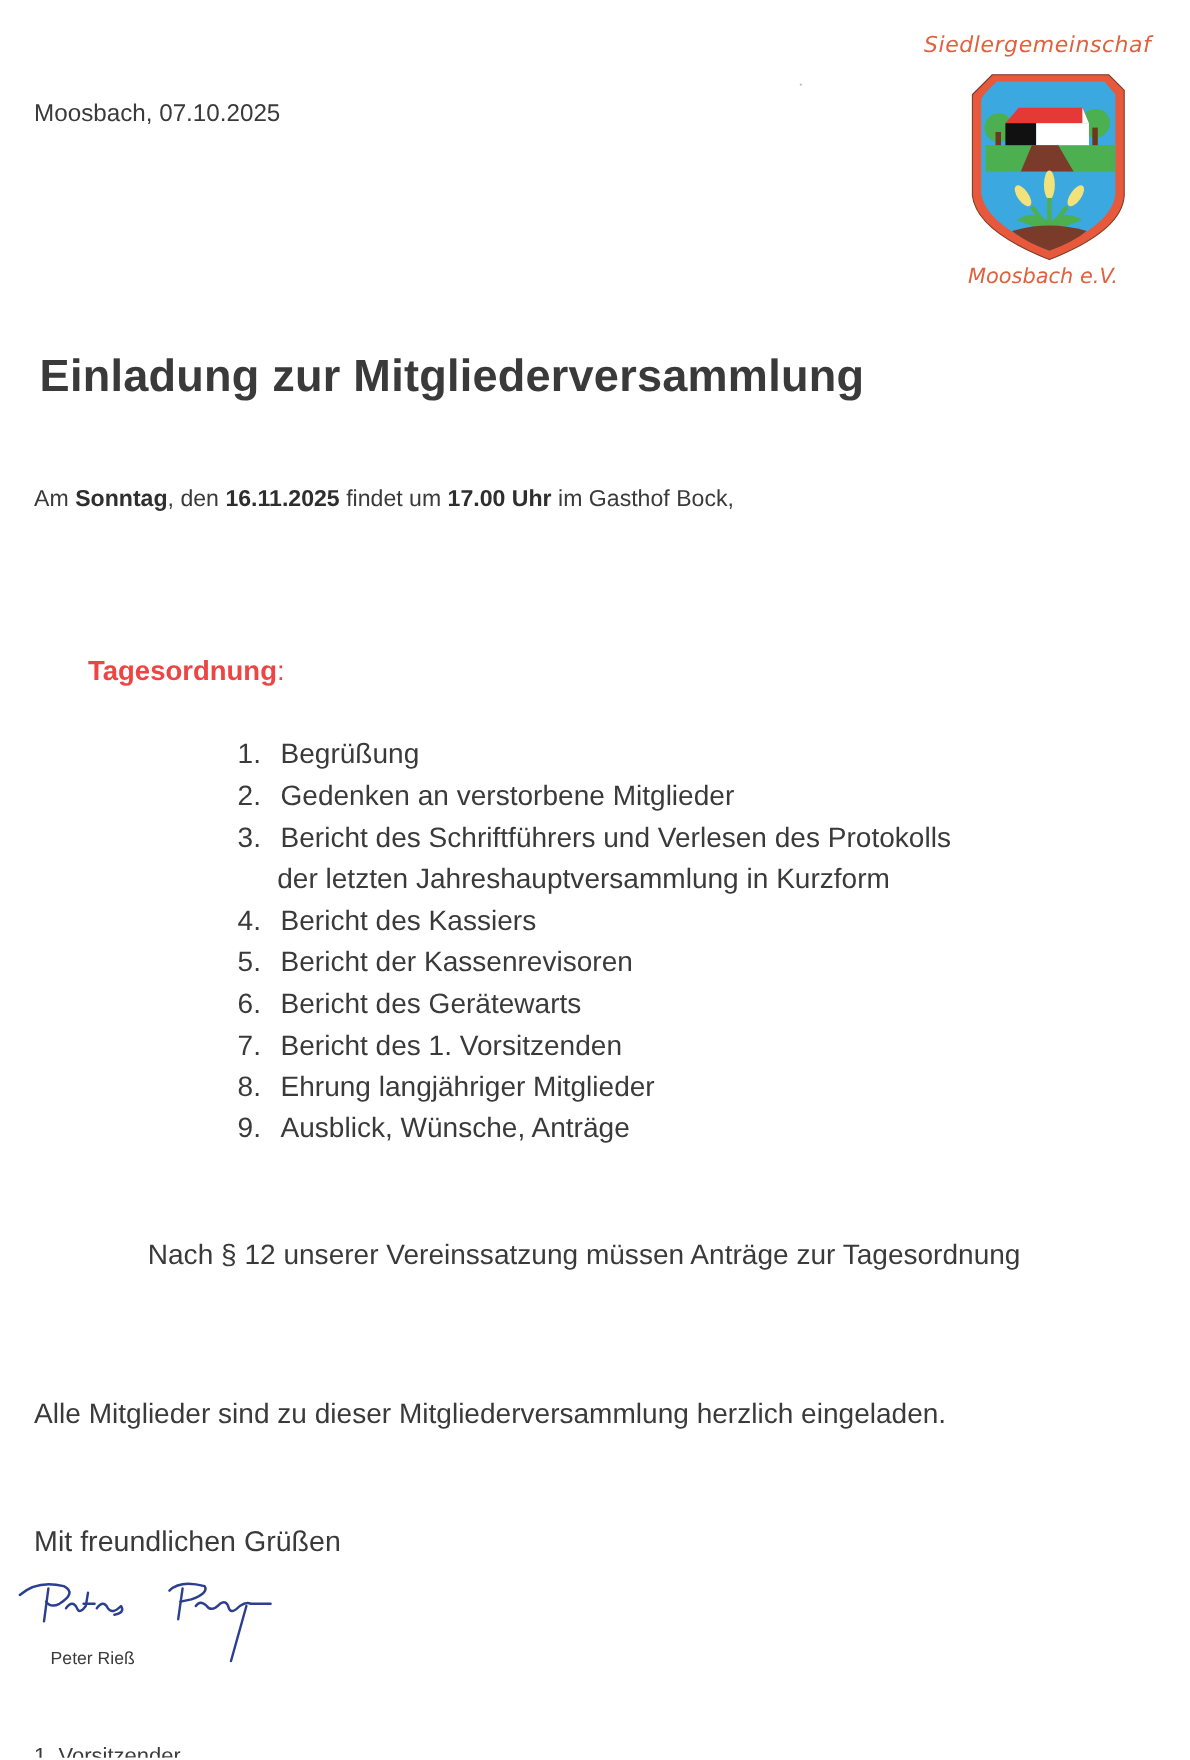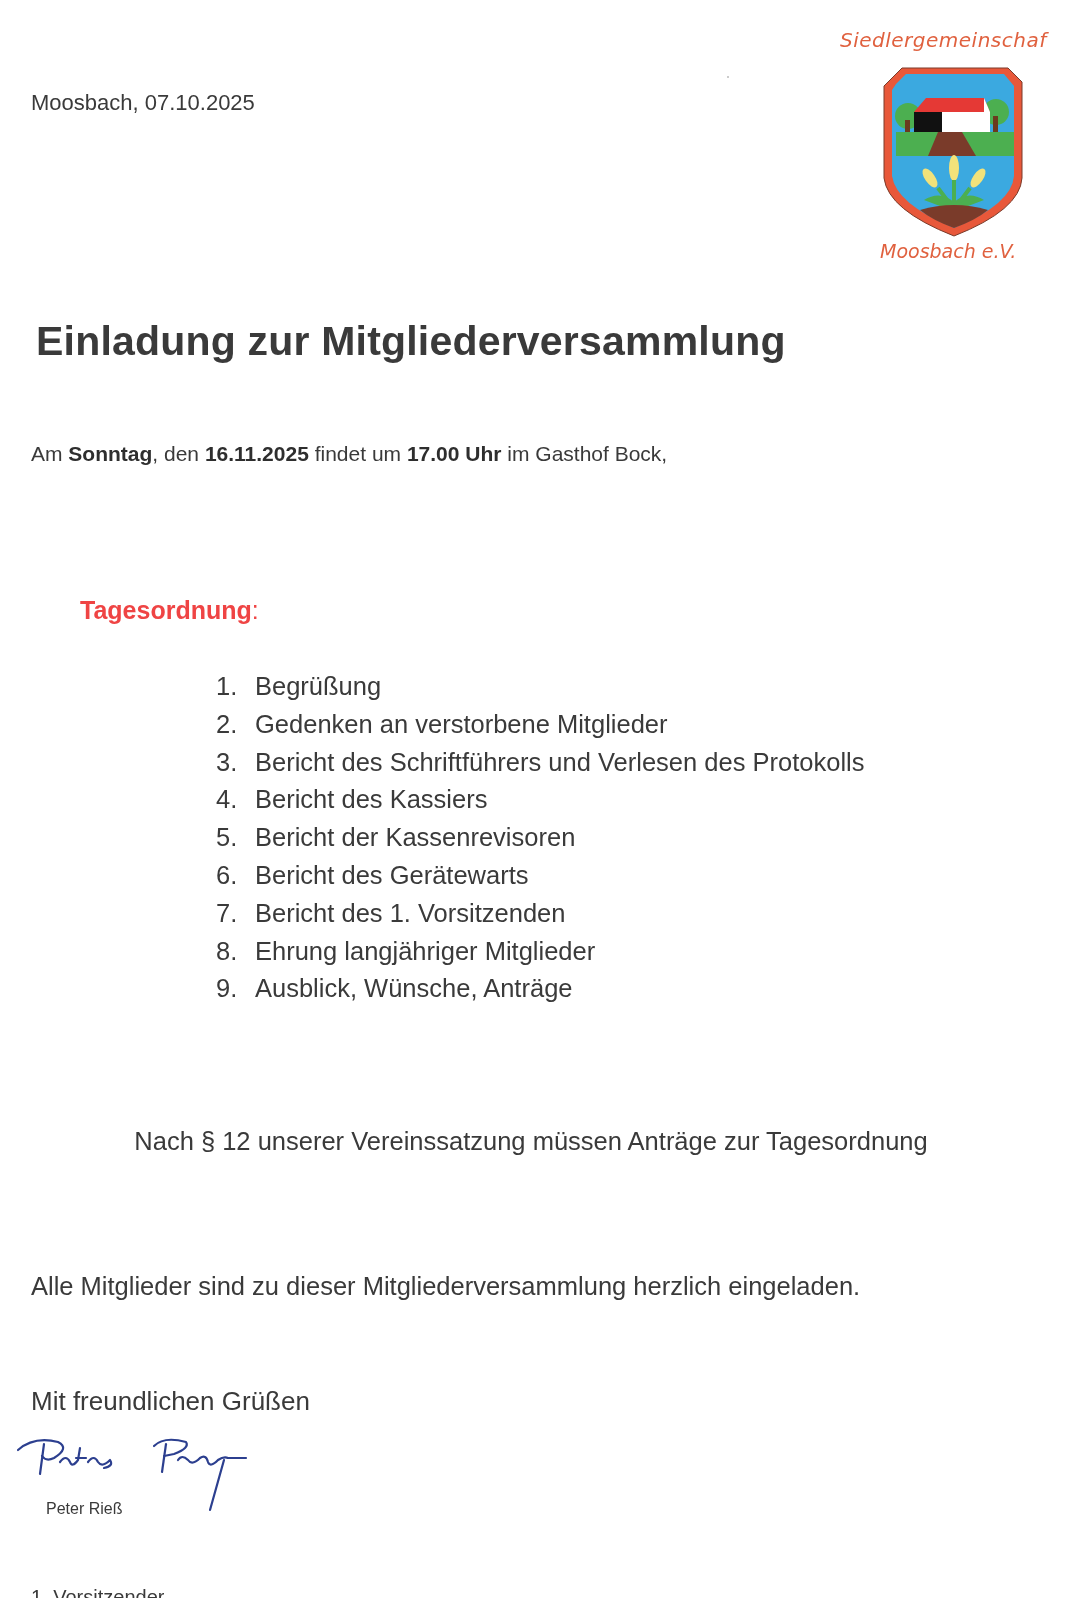--- a/index.html
+++ b/index.html
@@ -70,21 +70,21 @@
 
   <div class="abs intro">
     <span>Am </span><b>Sonntag</b><span>, den </span><b>16.11.2025</b><span> findet um </span><b>17.00 Uhr</b><span> im Gasthof Bock,</span><br>
   </div>
 
   <div class="abs agenda-label"><b>Tagesordnung</b><span>:</span></div>
 
   <ol class="abs agenda">
     <li><span class="num">1.</span><span>Begrüßung</span></li>
     <li><span class="num">2.</span><span>Gedenken an verstorbene Mitglieder</span></li>
-    <li><span class="num">3.</span><span>Bericht des Schriftführers und Verlesen des Protokolls</span><br></li>
+    <li><span class="num">3.</span><span>Bericht des Schriftführers und Verlesen des Protokolls</span><br><span style="margin-left:-3px">der letzten Jahreshauptversammlung in Kurzform</span></li>
     <li><span class="num">4.</span><span>Bericht des Kassiers</span></li>
     <li><span class="num">5.</span><span>Bericht der Kassenrevisoren</span></li>
     <li><span class="num">6.</span><span>Bericht des Gerätewarts</span></li>
     <li><span class="num">7.</span><span>Bericht des 1. Vorsitzenden</span></li>
     <li><span class="num">8.</span><span>Ehrung langjähriger Mitglieder</span></li>
     <li><span class="num">9.</span><span>Ausblick, Wünsche, Anträge</span></li>
   </ol>
 
   <div class="abs para">
     <span>Nach § 12 unserer Vereinssatzung müssen Anträge zur Tagesordnung</span><br>

